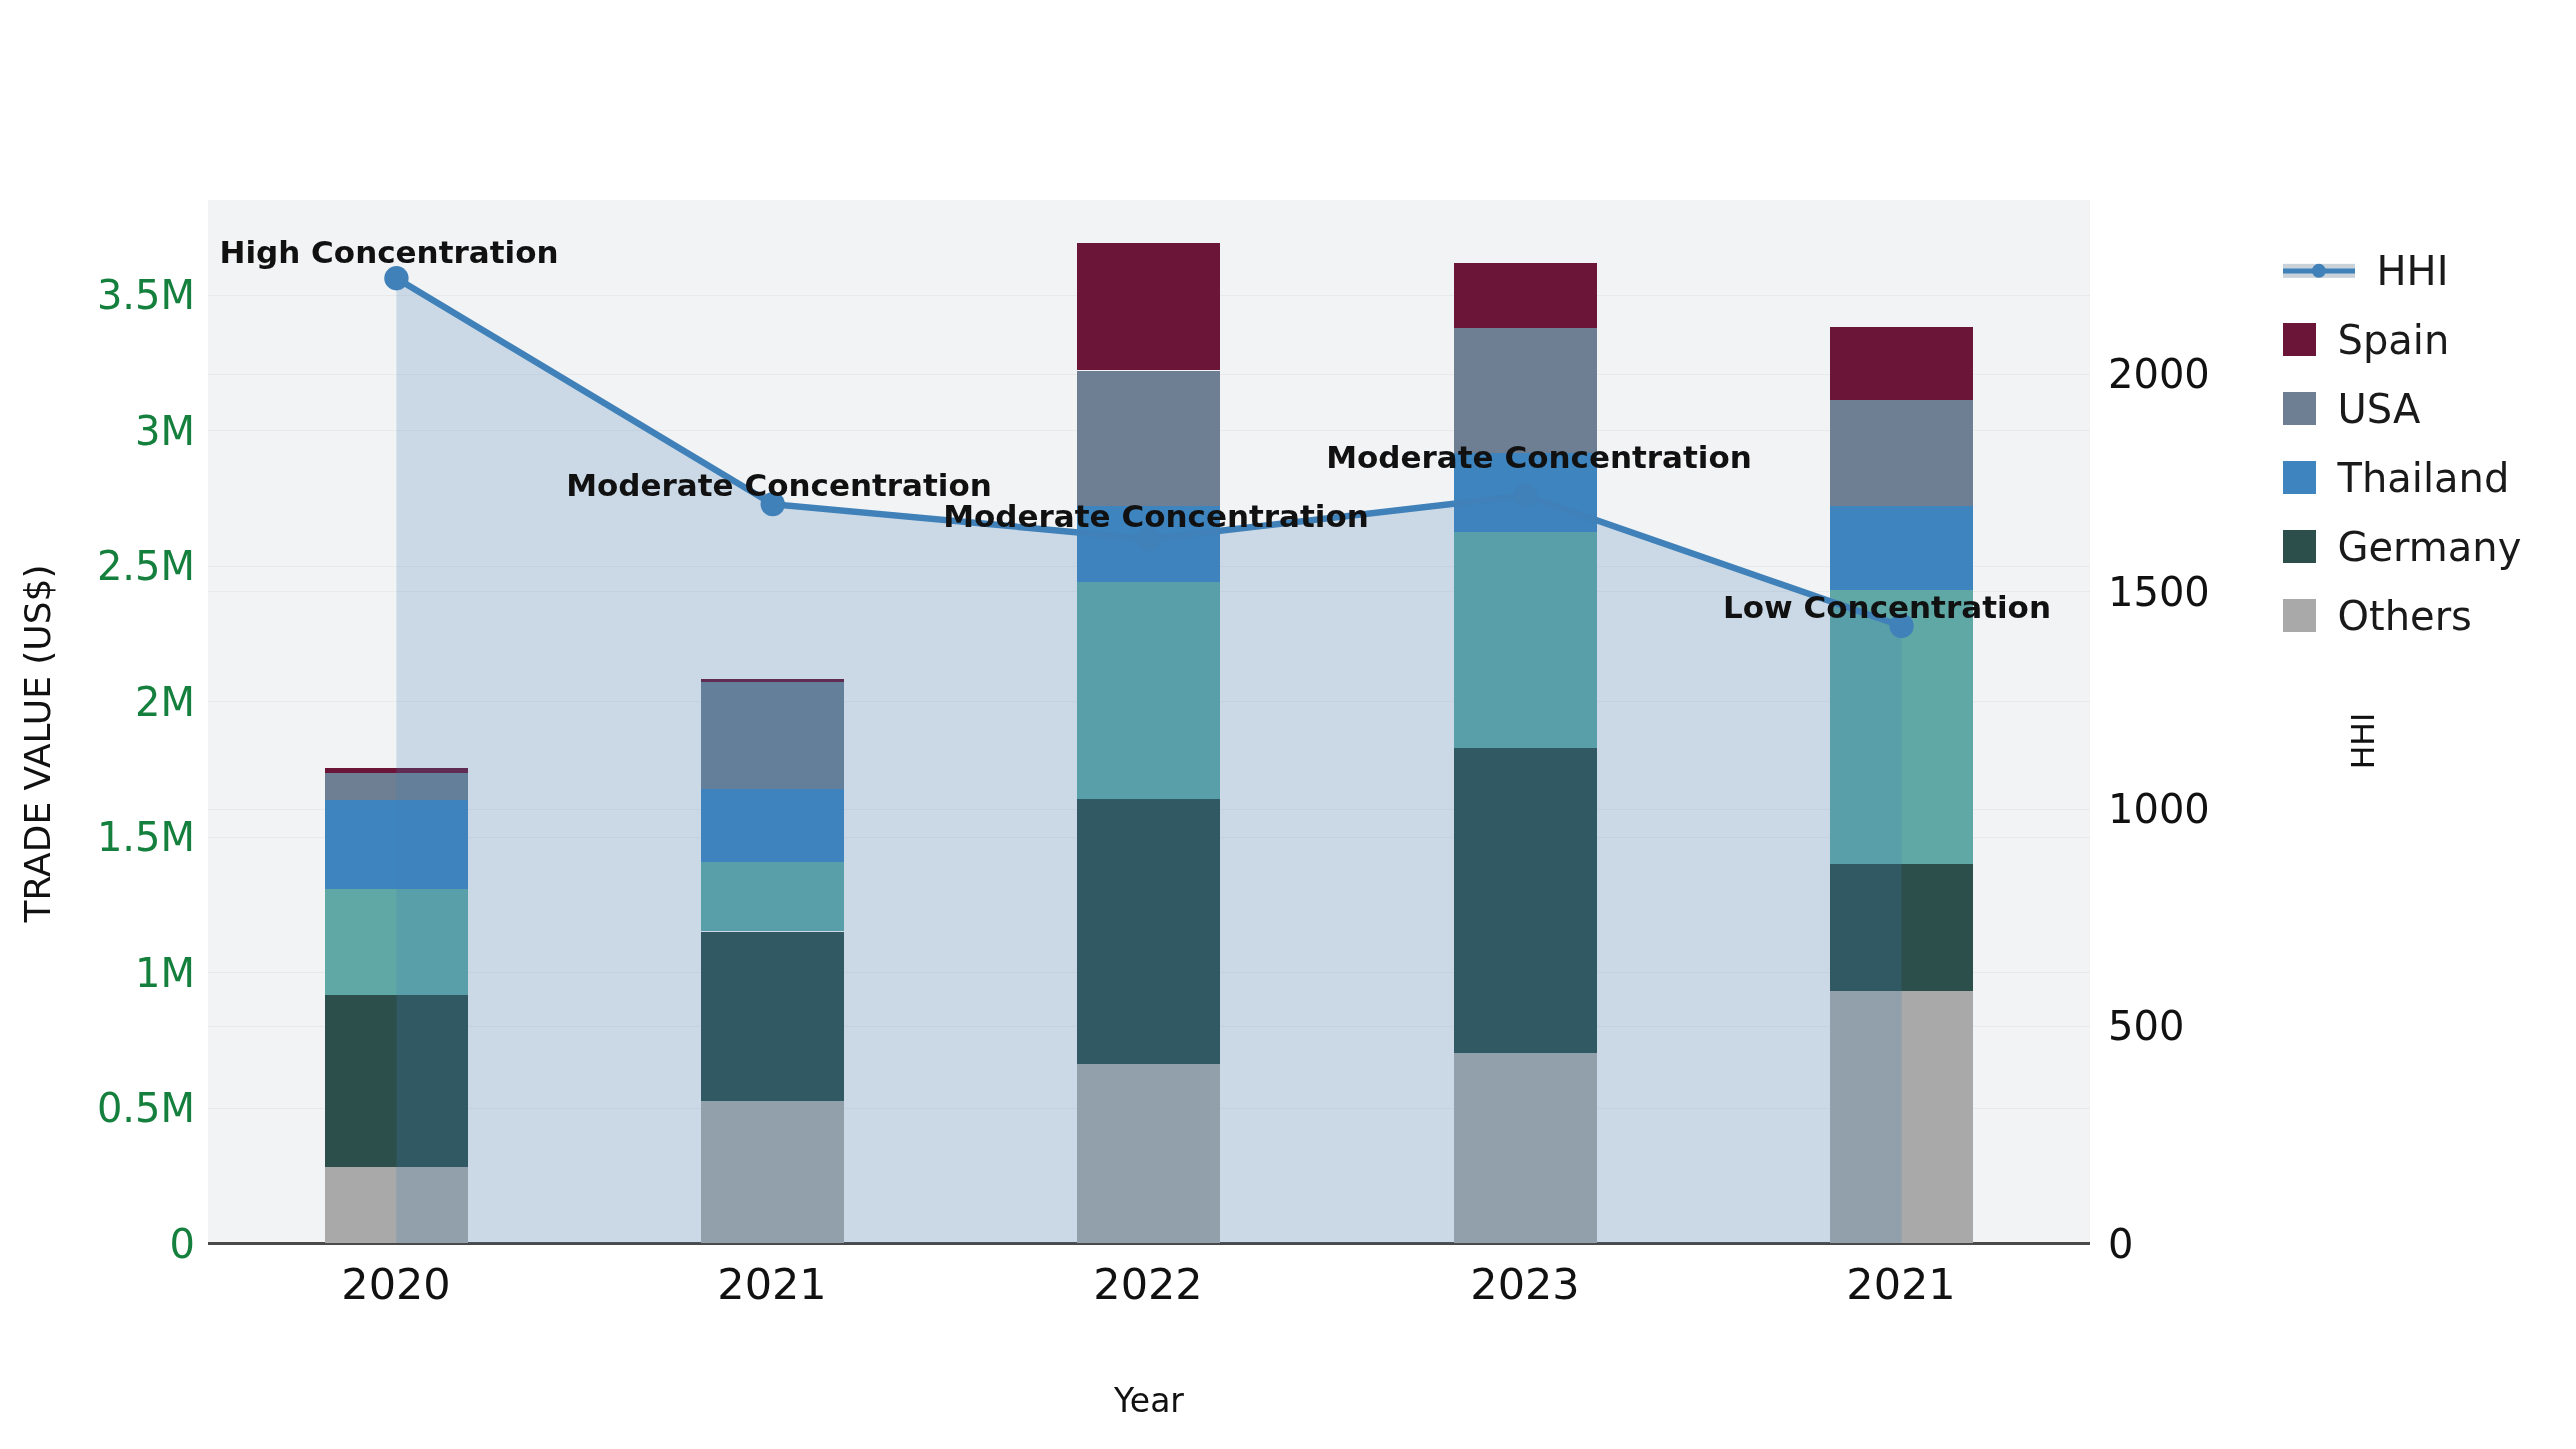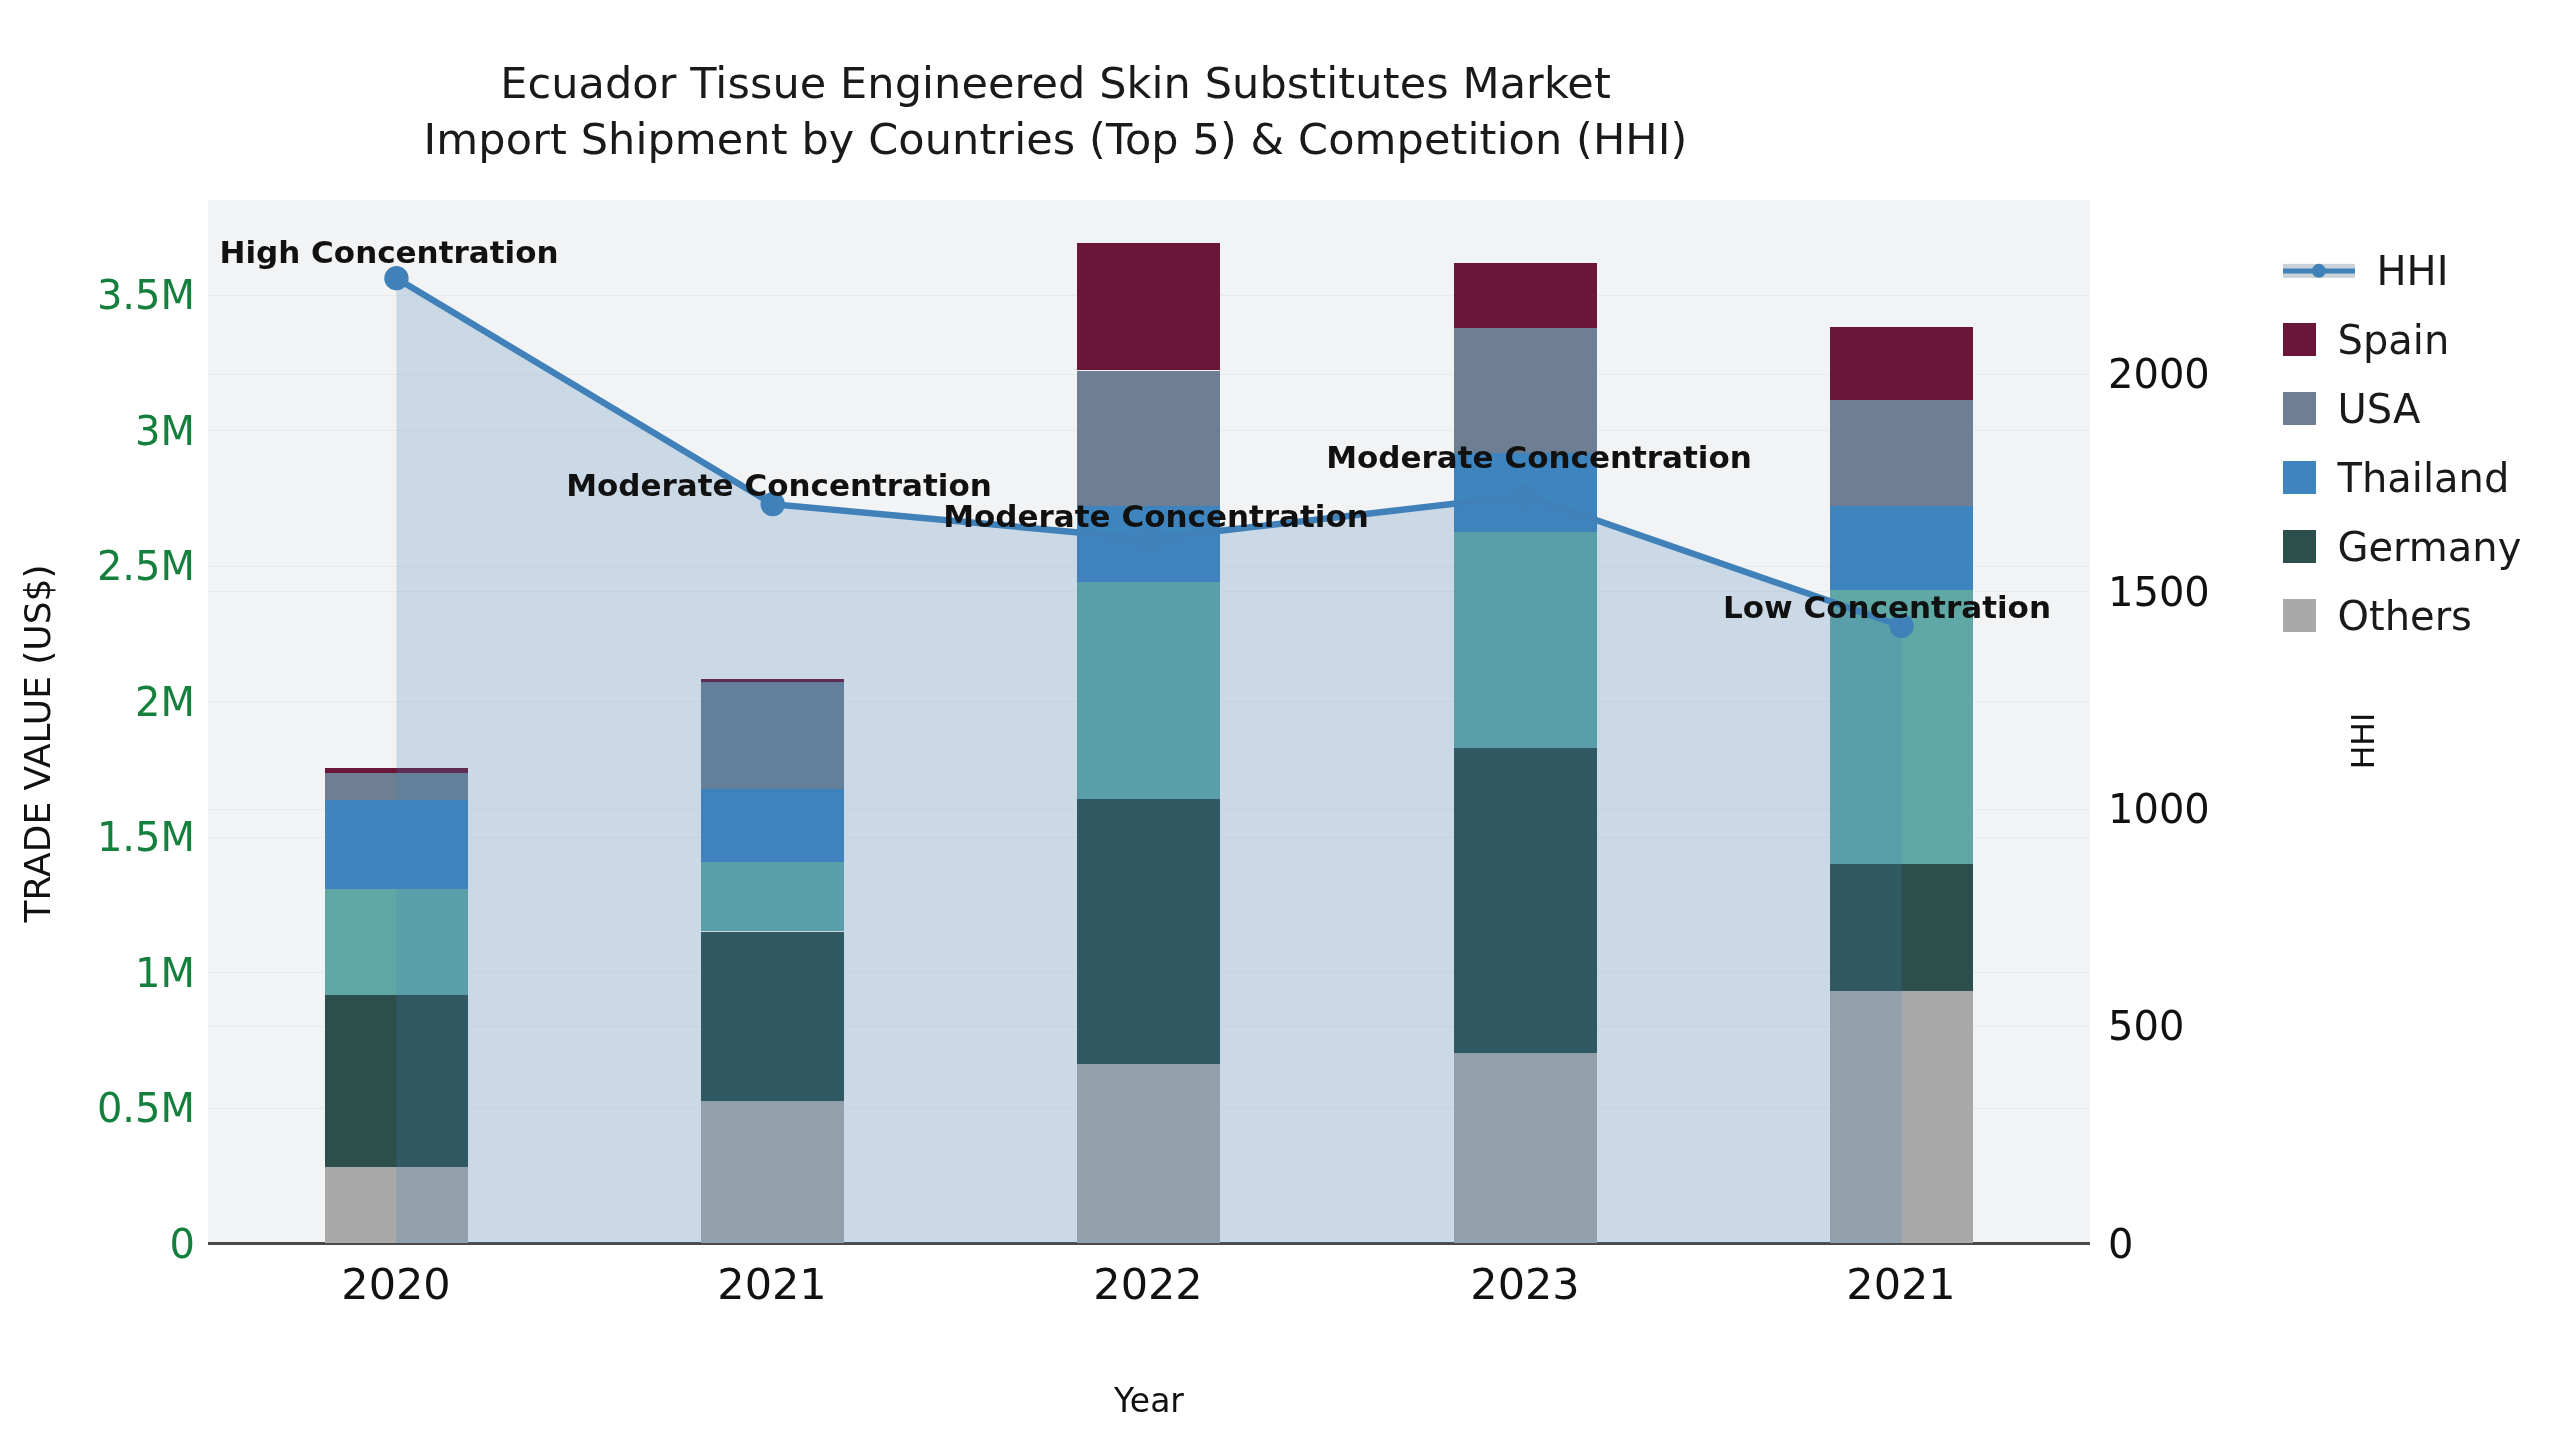--- a/index.html
+++ b/index.html
@@ -48,24 +48,20 @@
   .legend-line .lstroke{position:absolute;left:0;right:0;top:50%;transform:translateY(-50%);height:5px;background:#3f81b8;}
   .legend-line .ldot{position:absolute;left:50%;top:50%;transform:translate(-50%,-50%);width:14.3px;height:14.3px;
                      border-radius:50%;background:#3f81b8;}
   .legend-label{font-size:40px;color:#1a1a1a;white-space:nowrap;}
 </style>
 </head>
 <body>
 
 <div id="root">
 
-  <div class="title-block">
-    <div class="title-line">Ecuador Tissue Engineered Skin Substitutes Market</div>
-    <div class="title-line">Import Shipment by Countries (Top 5) &amp; Competition (HHI)</div>
-  </div>
 
   <div class="plot" id="plot-area">
       <div class="grid-line" style="top: 1043px;"></div>
       <div class="grid-line" style="top: 908px;"></div>
       <div class="grid-line" style="top: 772px;"></div>
       <div class="grid-line" style="top: 637px;"></div>
       <div class="grid-line" style="top: 501px;"></div>
       <div class="grid-line" style="top: 366px;"></div>
       <div class="grid-line" style="top: 230px;"></div>
       <div class="grid-line" style="top: 95px;"></div>

